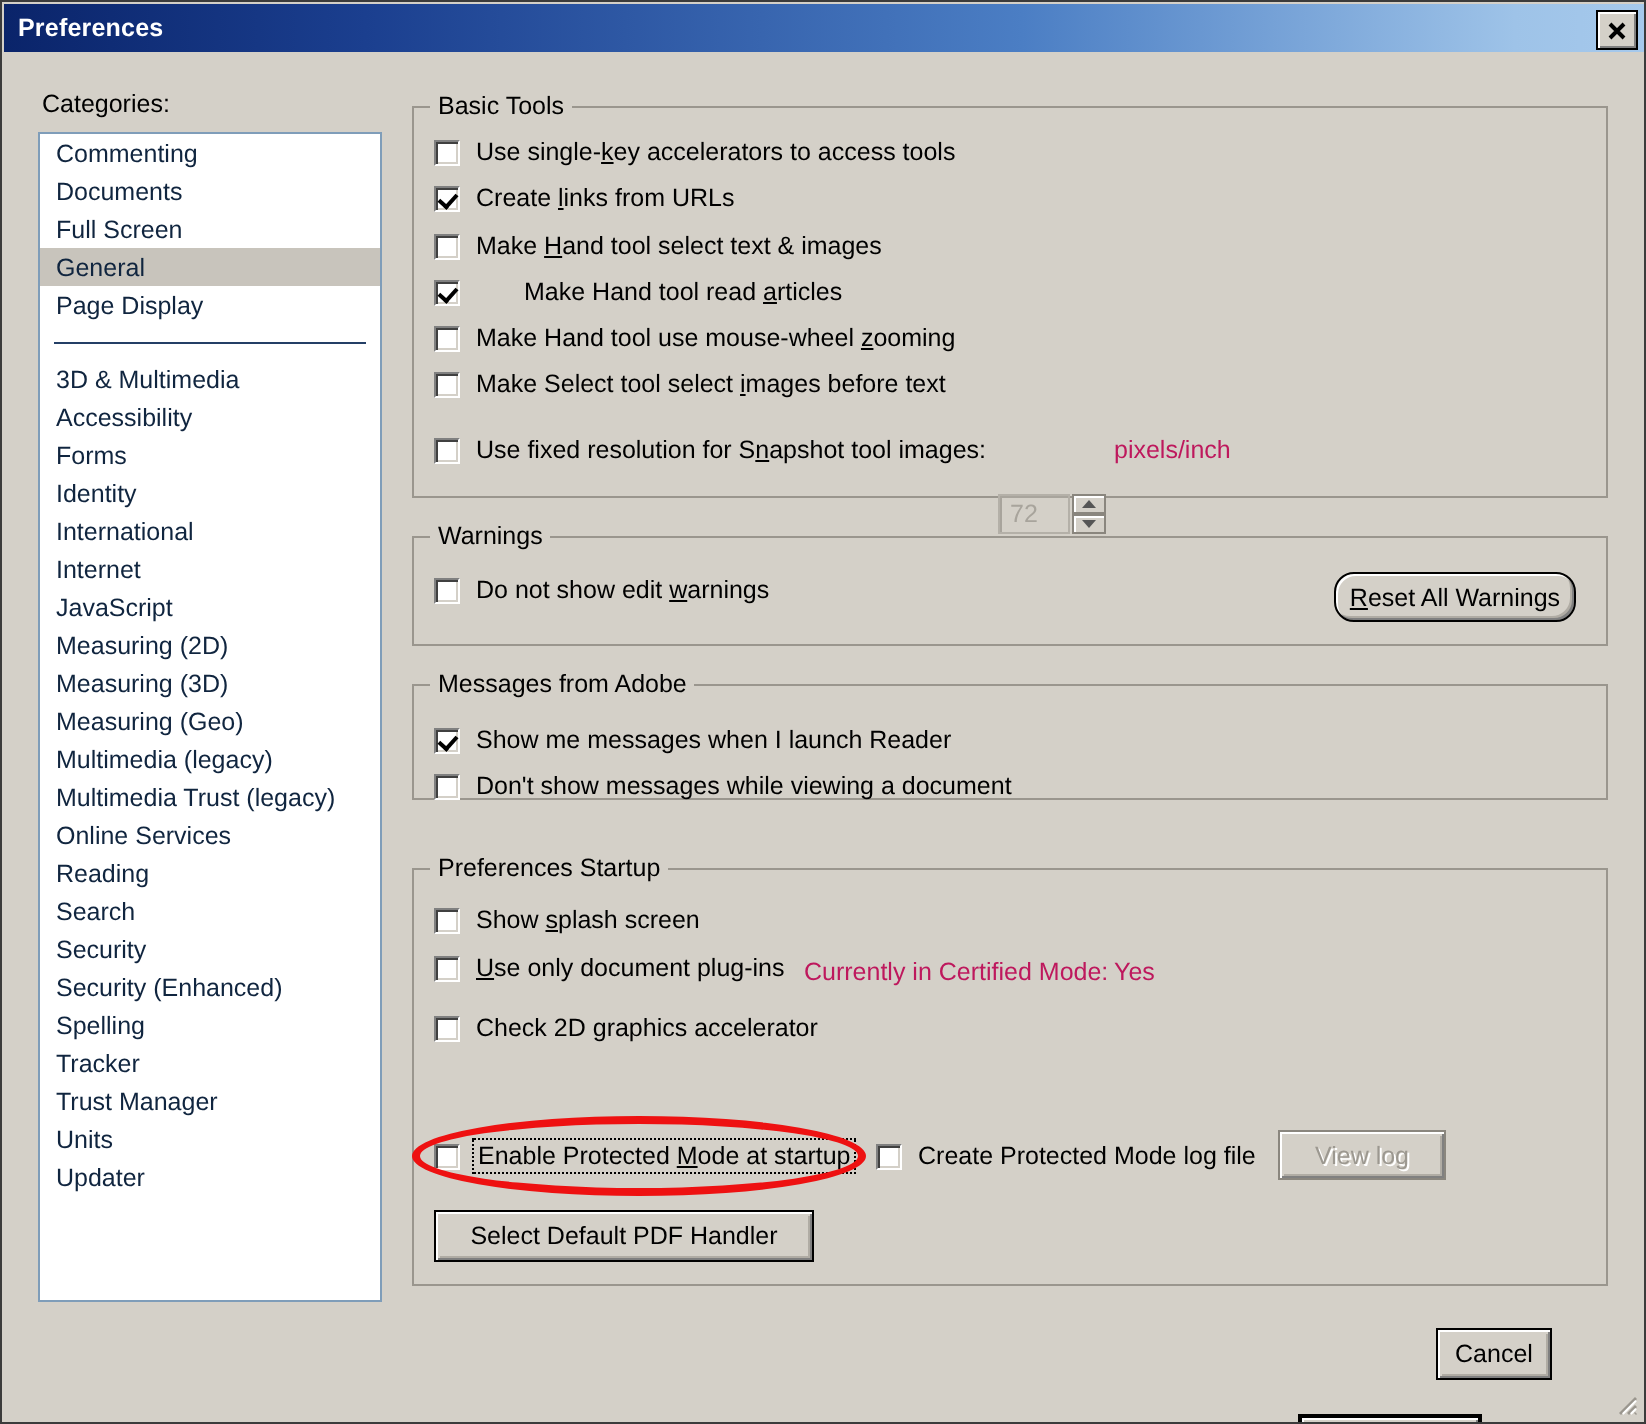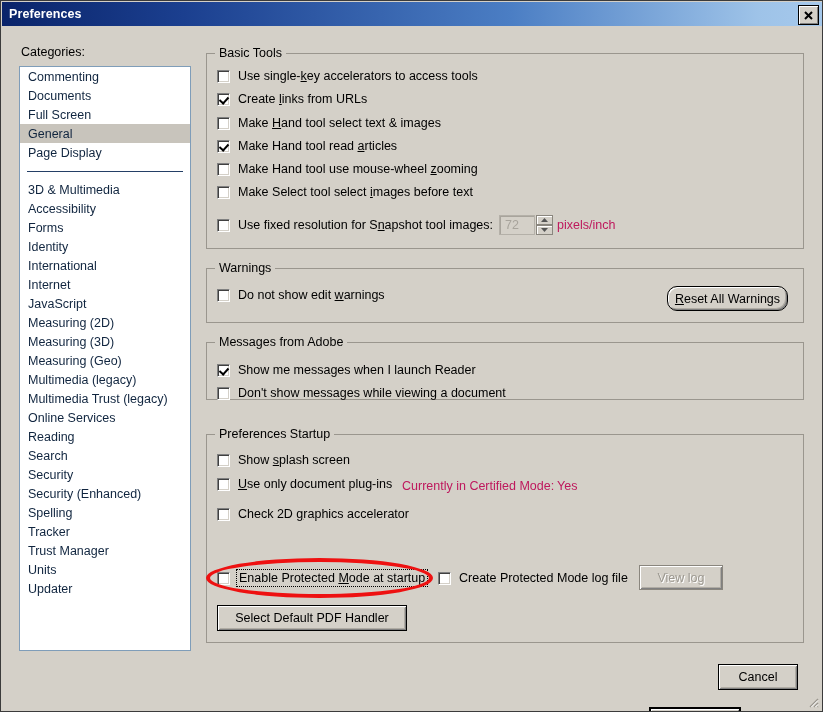--- a/index.html
+++ b/index.html
@@ -202,20 +202,21 @@
     color: #9c9890;
     text-shadow: 1px 1px 0 #ffffff;
     border-color: #8a867e;
   }
 
   
   #spin-wrap {
     position: absolute;
     display: flex;
     align-items: center;
+    margin-top: 32px;
   }
   #spin-field {
     width: 36px;
     height: 20px;
     box-sizing: border-box;
     background: #d4d0c8;
     border: 1px solid #b4b0a8;
     box-shadow: inset 1px 1px 0 #a8a49c;
     font-size: 12.5px;
     color: #a8a49c;
@@ -326,21 +327,21 @@
   <div class="chk-row" style="left:216px; top:91px;">
     <span class="chk checked"></span>
     <span class="chk-label"><span>Create </span><u>l</u><span>inks from URLs</span></span>
   </div>
 
   <div class="chk-row" style="left:216px; top:115px;">
     <span class="chk"></span>
     <span class="chk-label"><span>Make </span><u>H</u><span>and tool select text &amp; images</span></span>
   </div>
 
-  <div class="chk-row" style="left:216px; top:138px;">
+  <div class="chk-row" style="left:216px; top:138px;gap:24px;">
     <span class="chk checked"></span>
     <span class="chk-label"><span>Make Hand tool read </span><u>a</u><span>rticles</span></span>
   </div>
 
   <div class="chk-row" style="left:216px; top:161px;">
     <span class="chk"></span>
     <span class="chk-label"><span>Make Hand tool use mouse-wheel </span><u>z</u><span>ooming</span></span>
   </div>
 
   <div class="chk-row" style="left:216px; top:184px;">
@@ -437,21 +438,21 @@
 
   <div class="btn" style="left:216px; top:604px; width:190px; height:26px;">
     <span>Select Default PDF Handler</span>
   </div>
 
   <div id="redring"></div>
 
   <div class="btn default" style="left:648px; top:662px; width:92px; height:27px;margin-top:44px;">
     <span>OK</span>
   </div>
-  <div class="btn" style="left:717px; top:663px; width:80px; height:26px;">
+  <div class="btn" style="left:717px; top:663px; width:58px; height:26px;">
     <span>Cancel</span>
   </div>
 
   <svg id="grip" viewBox="0 0 14 14">
     <g stroke="#9a968e" stroke-width="1.4">
       <path d="M13 5 L5 13"></path>
         <path d="M13 9 L9 13"></path>
         <path d="M13 12.5 L12.5 13"></path>
     </g>
     <g stroke="#ffffff" stroke-width="1">

